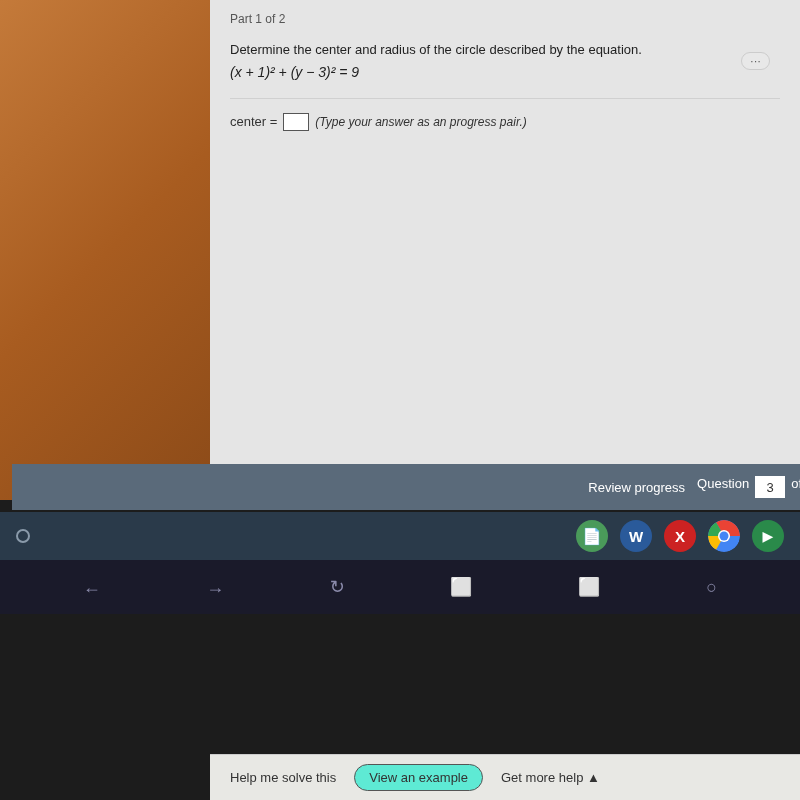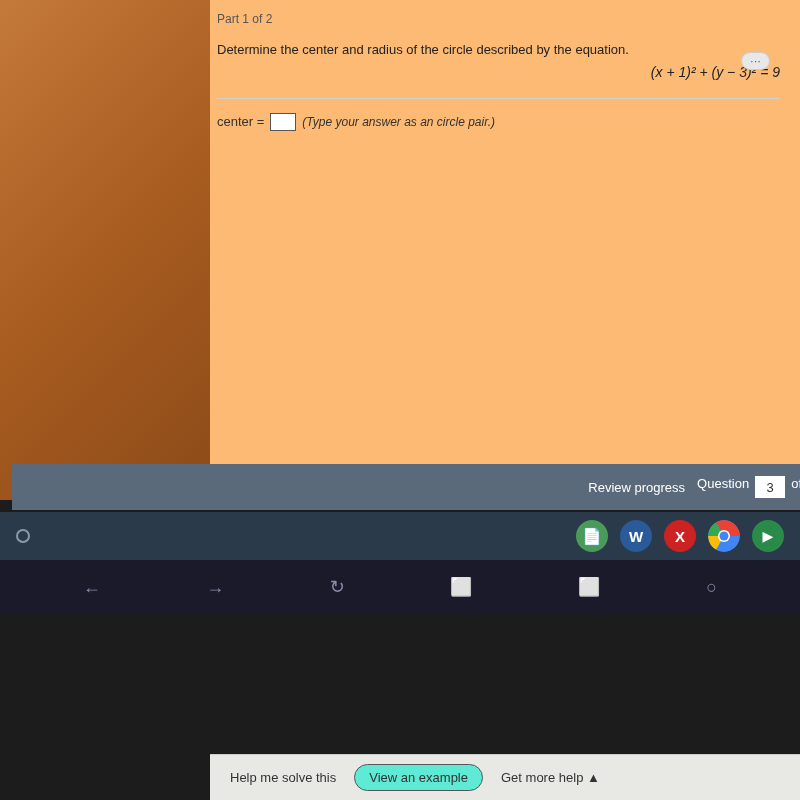--- a/index.html
+++ b/index.html
@@ -32,22 +32,22 @@
       border-radius: 0 0 30px 0;
     }
 
     
     .paper-area {
       position: absolute;
       top: 0;
       left: 210px;
       width: 590px;
       height: 470px;
-      background: #fdba74;
-      padding: 12px 20px 20px 7px;
+      background: #e5e5e5;
+      padding: 12px 20px 20px 20px;
     }
 
     .part-label {
       font-size: 12px;
       color: #555;
       margin-bottom: 14px;
       font-weight: normal;
     }
 
     .question-text {
@@ -55,21 +55,20 @@
       color: #222;
       margin-bottom: 4px;
       line-height: 1.5;
     }
 
     .equation-line {
       font-size: 14px;
       color: #222;
       margin-bottom: 18px;
       font-style: italic;
-      text-align: right;
     }
 
     
     .ellipsis-btn {
       position: absolute;
       top: 52px;
       right: 30px;
       background: #e8e8e8;
       border: 1px solid #ccc;
       border-radius: 10px;
@@ -282,21 +281,21 @@
     <span>(x + 1)² + (y − 3)² = 9</span>
   </div>
 
   <button class="ellipsis-btn">···</button>
 
   <div class="divider"></div>
 
   <div class="center-input-row">
     <span class="center-label">center =</span>
     <div class="center-input"></div>
-    <span class="center-hint">(Type your answer as an circle pair.)</span>
+    <span class="center-hint">(Type your answer as an progress pair.)</span>
   </div>
 
 </div>
 
 <div class="toolbar-area">
 
   <a class="help-solve-link">Help me solve this</a>
 
   <button class="view-example-btn">View an example</button>
 

